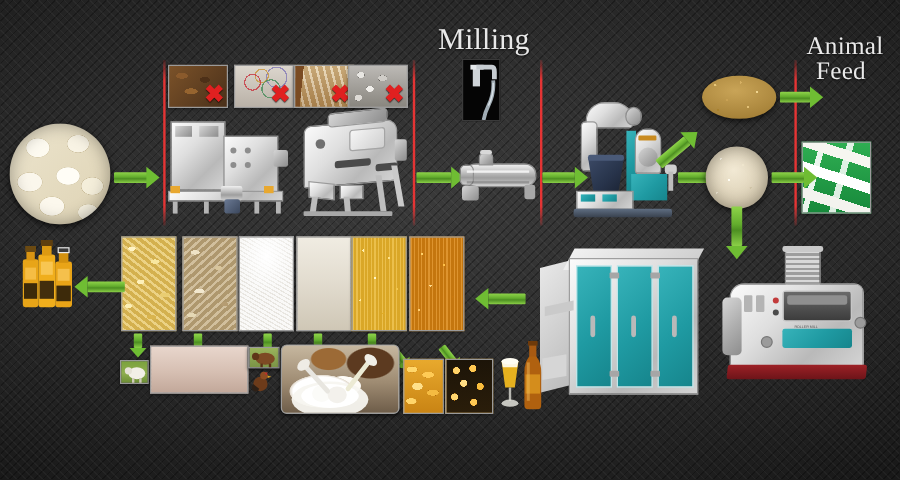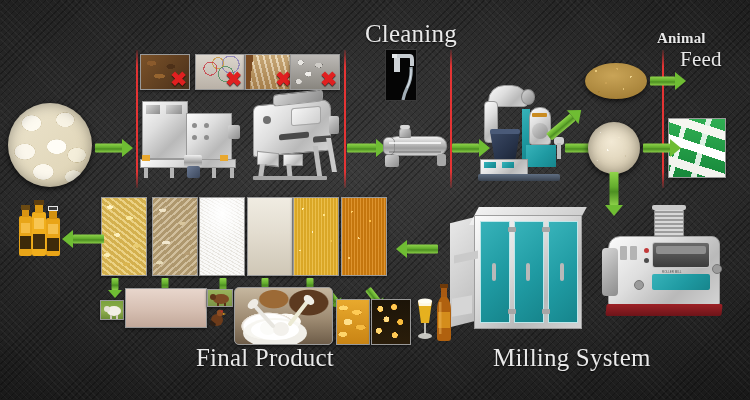--- a/index.html
+++ b/index.html
@@ -273,29 +273,27 @@
   .redbase { background: linear-gradient(to bottom, #9d2126, #6d1419); }
 
   .lbl-sm { font-family:"Liberation Sans", sans-serif; font-size:3px; color:#555; }
 </style>
 </head>
 <body>
 
 <div id="stage">
 
 
-  <div class="title" style="left:365px; top:20px; font-size:25px;">Cleaning</div>
-
-
-  <div class="title" style="left:657px; top:28px; font-size:15px; line-height:20px;font-weight:bold;">Animal</div>
+  <div class="title" style="left:365px; top:20px; font-size:25px;">Milling</div>
+
+
+  <div class="title" style="left:672px; top:28px; font-size:21px; line-height:20px;">Animal</div>
   <div class="title" style="left:680px; top:49px; font-size:21px; line-height:20px;">Feed</div>
 
-  <div class="title" style="left:196px; top:344px; font-size:25px;">Final Product</div>
-
-  <div class="title" style="left:493px; top:344px; font-size:25px;">Milling System</div>
+
 
   <div class="divider" style="left:136px; top:50px; height:138px;"></div>
   <div class="divider" style="left:344px; top:50px; height:138px;"></div>
   <div class="divider" style="left:450px; top:50px; height:138px;"></div>
   <div class="divider" style="left:662px; top:50px; height:138px;"></div>
 
   <div class="circle-photo tx-kernels" style="left:8px; top:103px; width:84px; height:84px;"></div>
 
   <div class="arrow ar-r" style="left:95px; top:139px; width:38px; height:18px;">
     <div class="shaft" style="width:28px;"></div>

